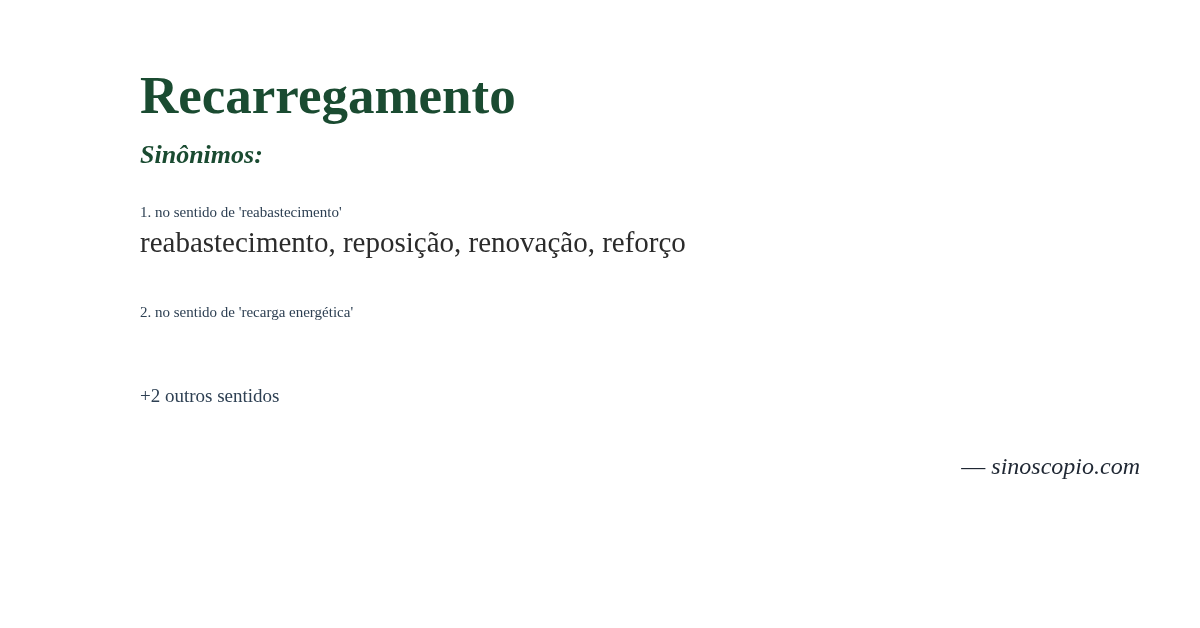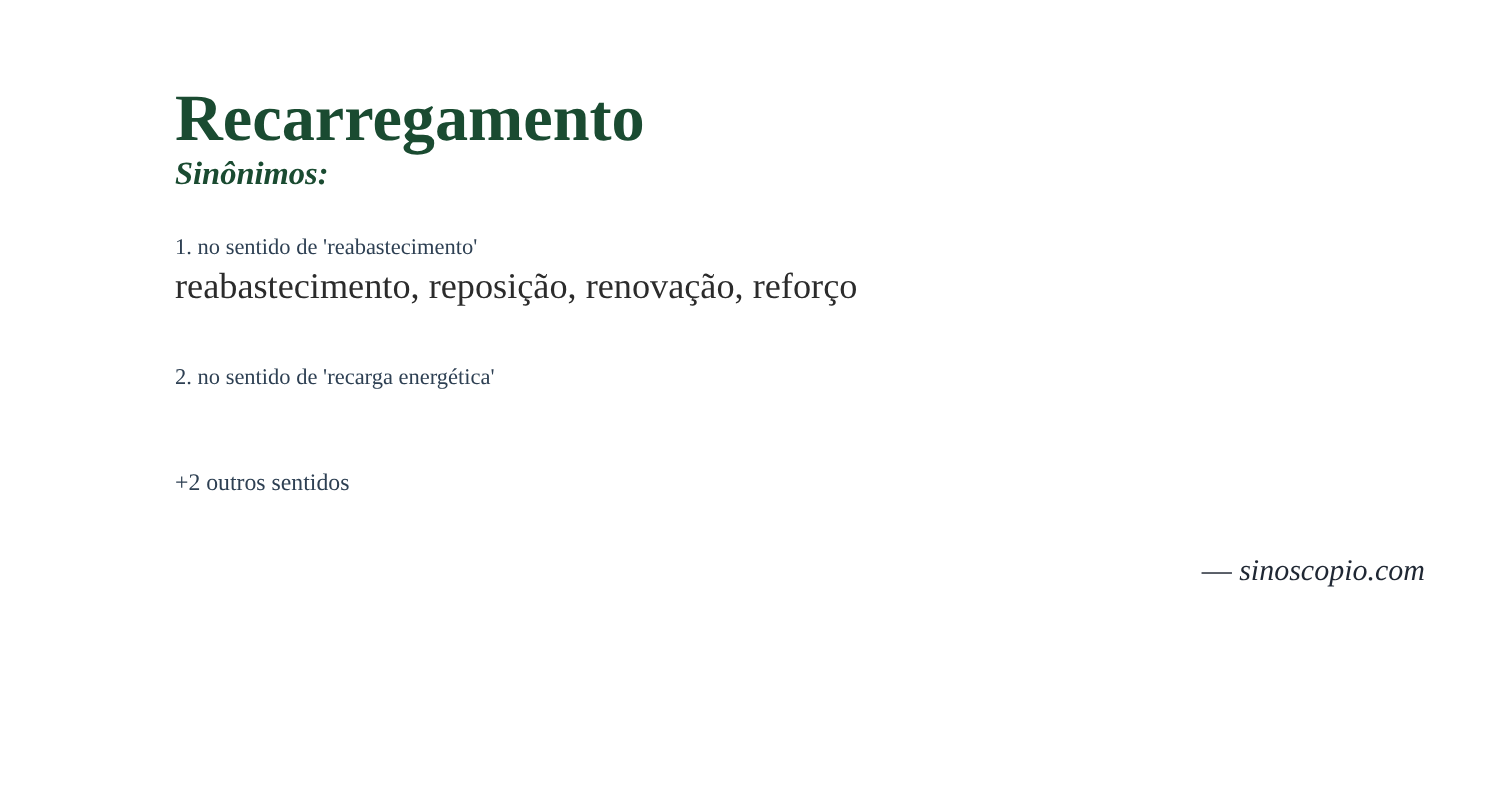--- a/index.html
+++ b/index.html
@@ -23,34 +23,34 @@
     padding: 68px 60px 0 140px;
   }
   .word-title {
     font-size: 53px;
     font-weight: 700;
     line-height: 1.05;
     color: var(--title-green);
     letter-spacing: 0px;
   }
   .subtitle {
-    margin-top: 0;
+    margin-top: 16px;
     font-size: 26px;
     font-weight: 700;
     font-style: italic;
     color: var(--title-green);
   }
   .senses {
     margin-top: 33px;
   }
   .sense + .sense {
     margin-top: 44px;
   }
   .sense-label {
-    font-size: 18px;
+    font-size: 15px;
     line-height: 1.2;
     color: var(--label-navy);
   }
   .sense-synonyms {
     margin-top: 5px;
     font-size: 29px;
     line-height: 1.15;
     color: var(--synonym-dark);
   }
   .more-senses {

